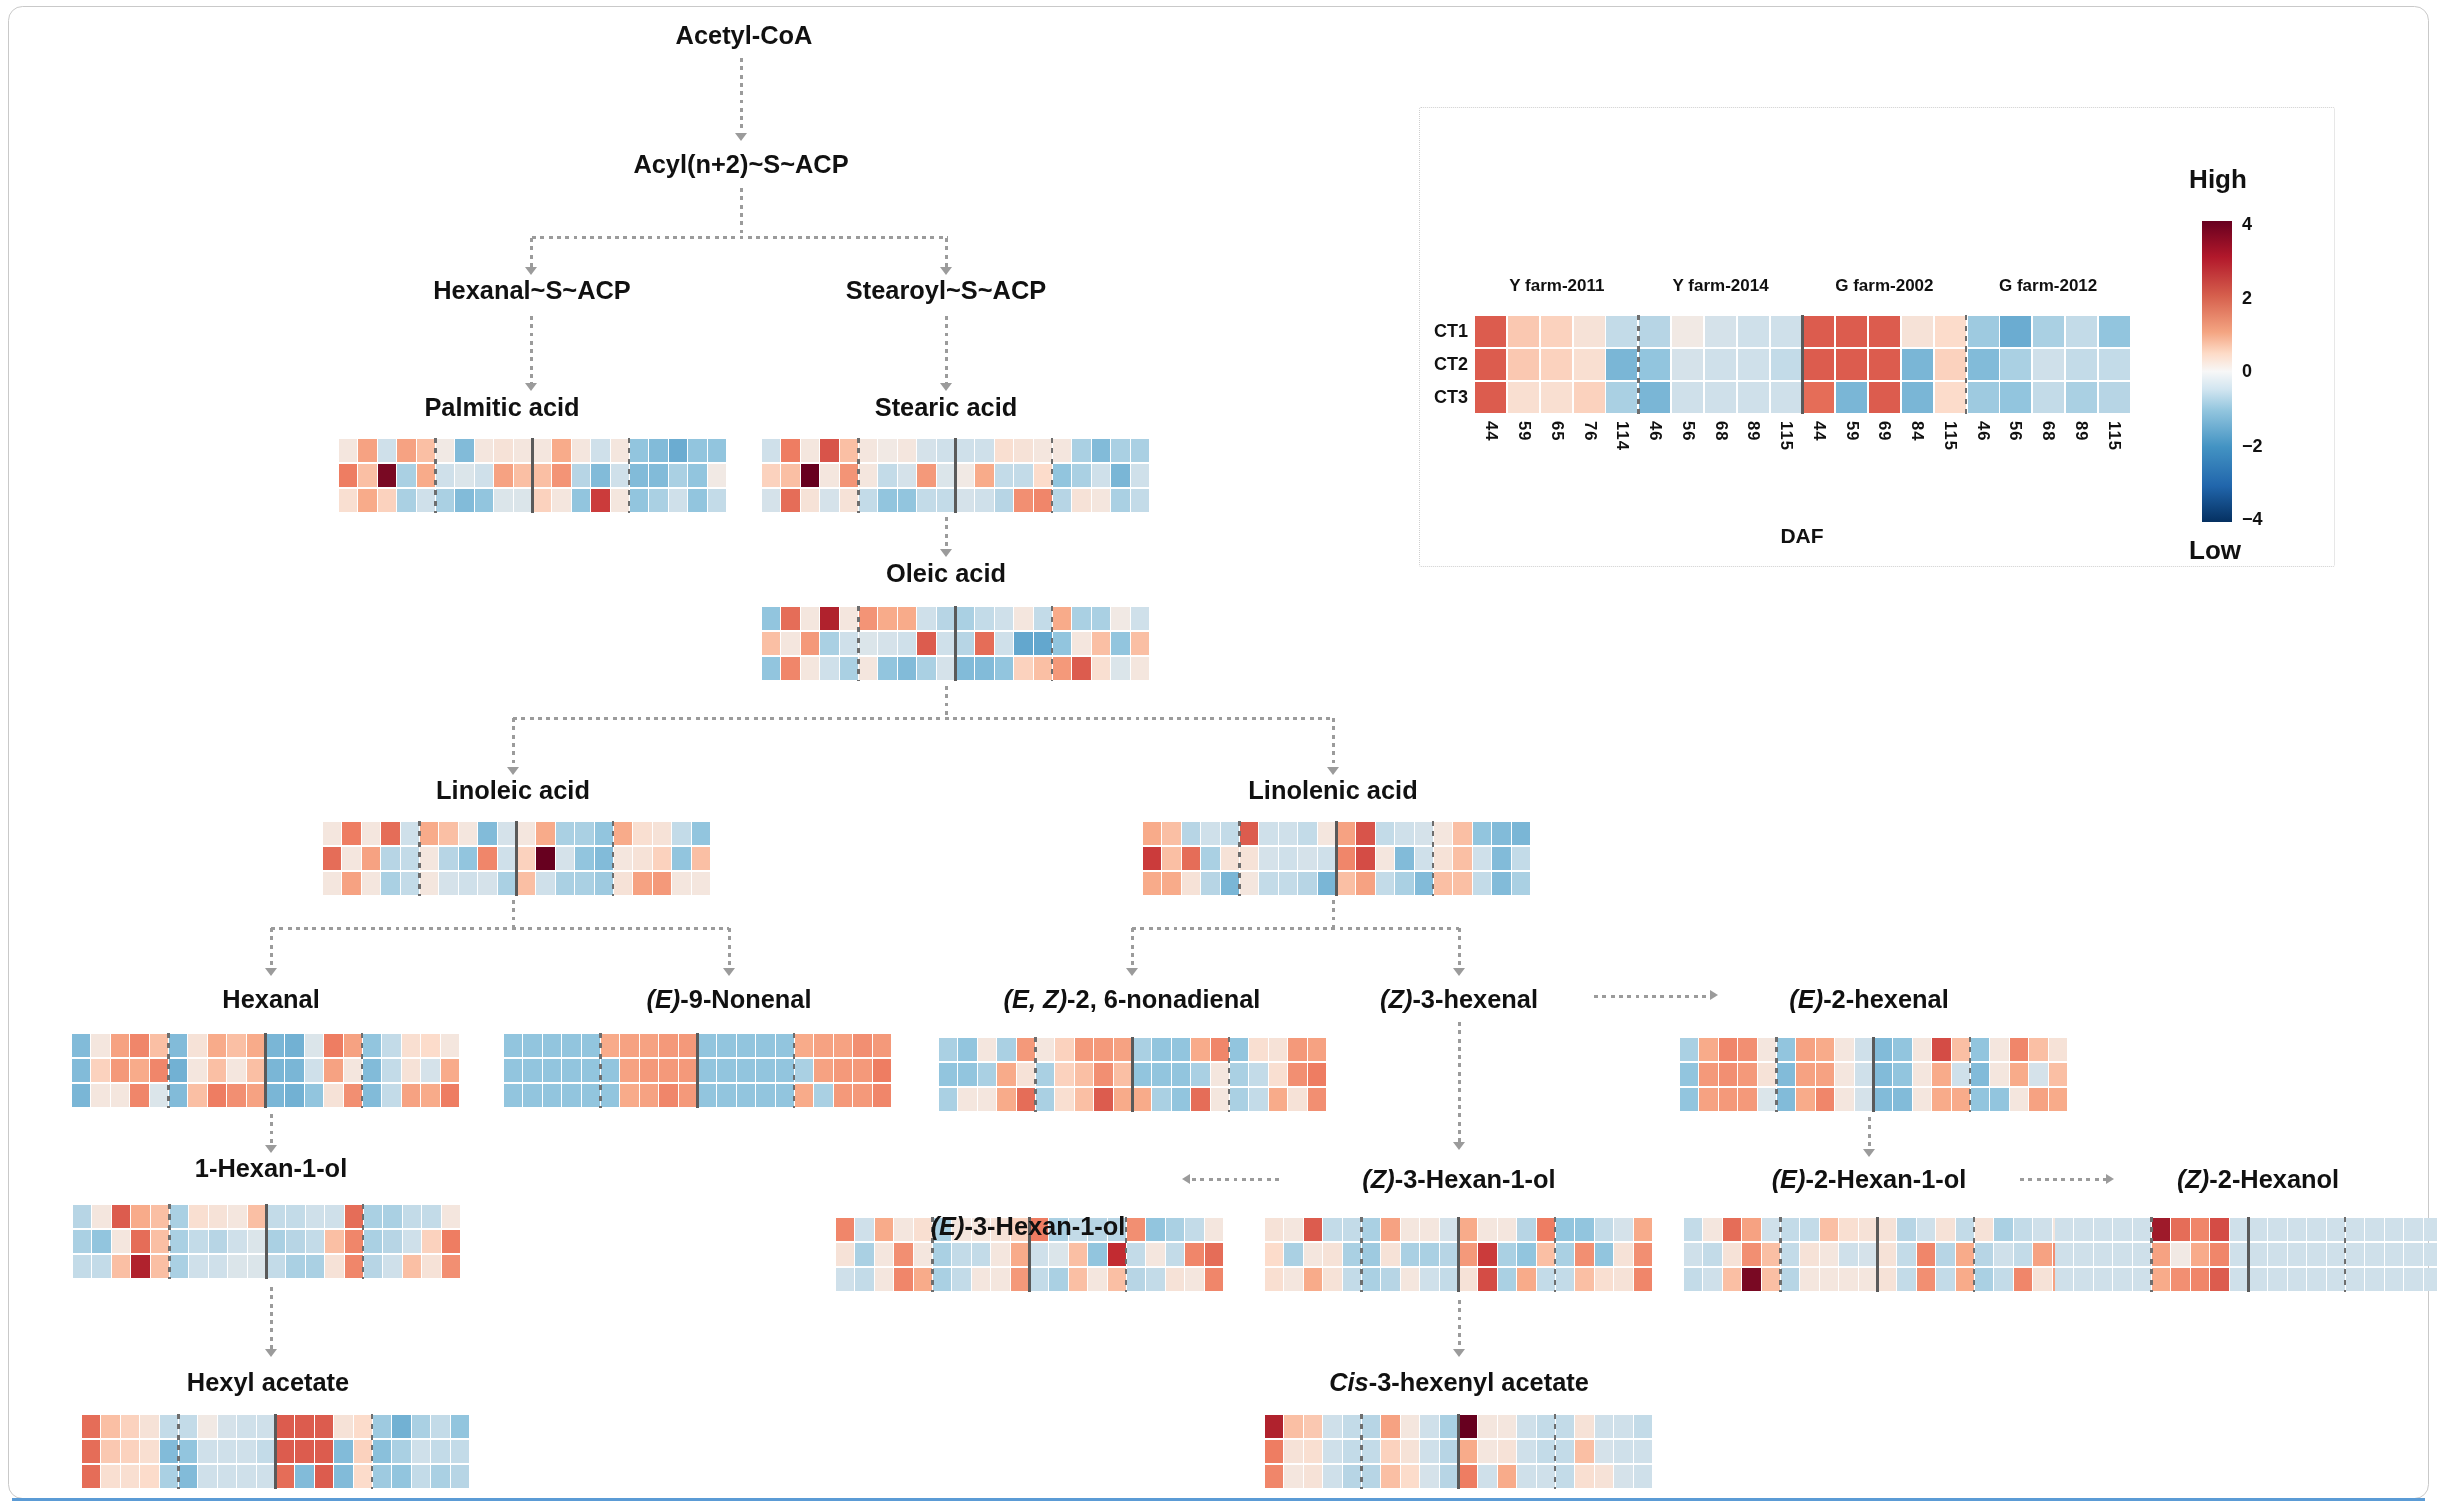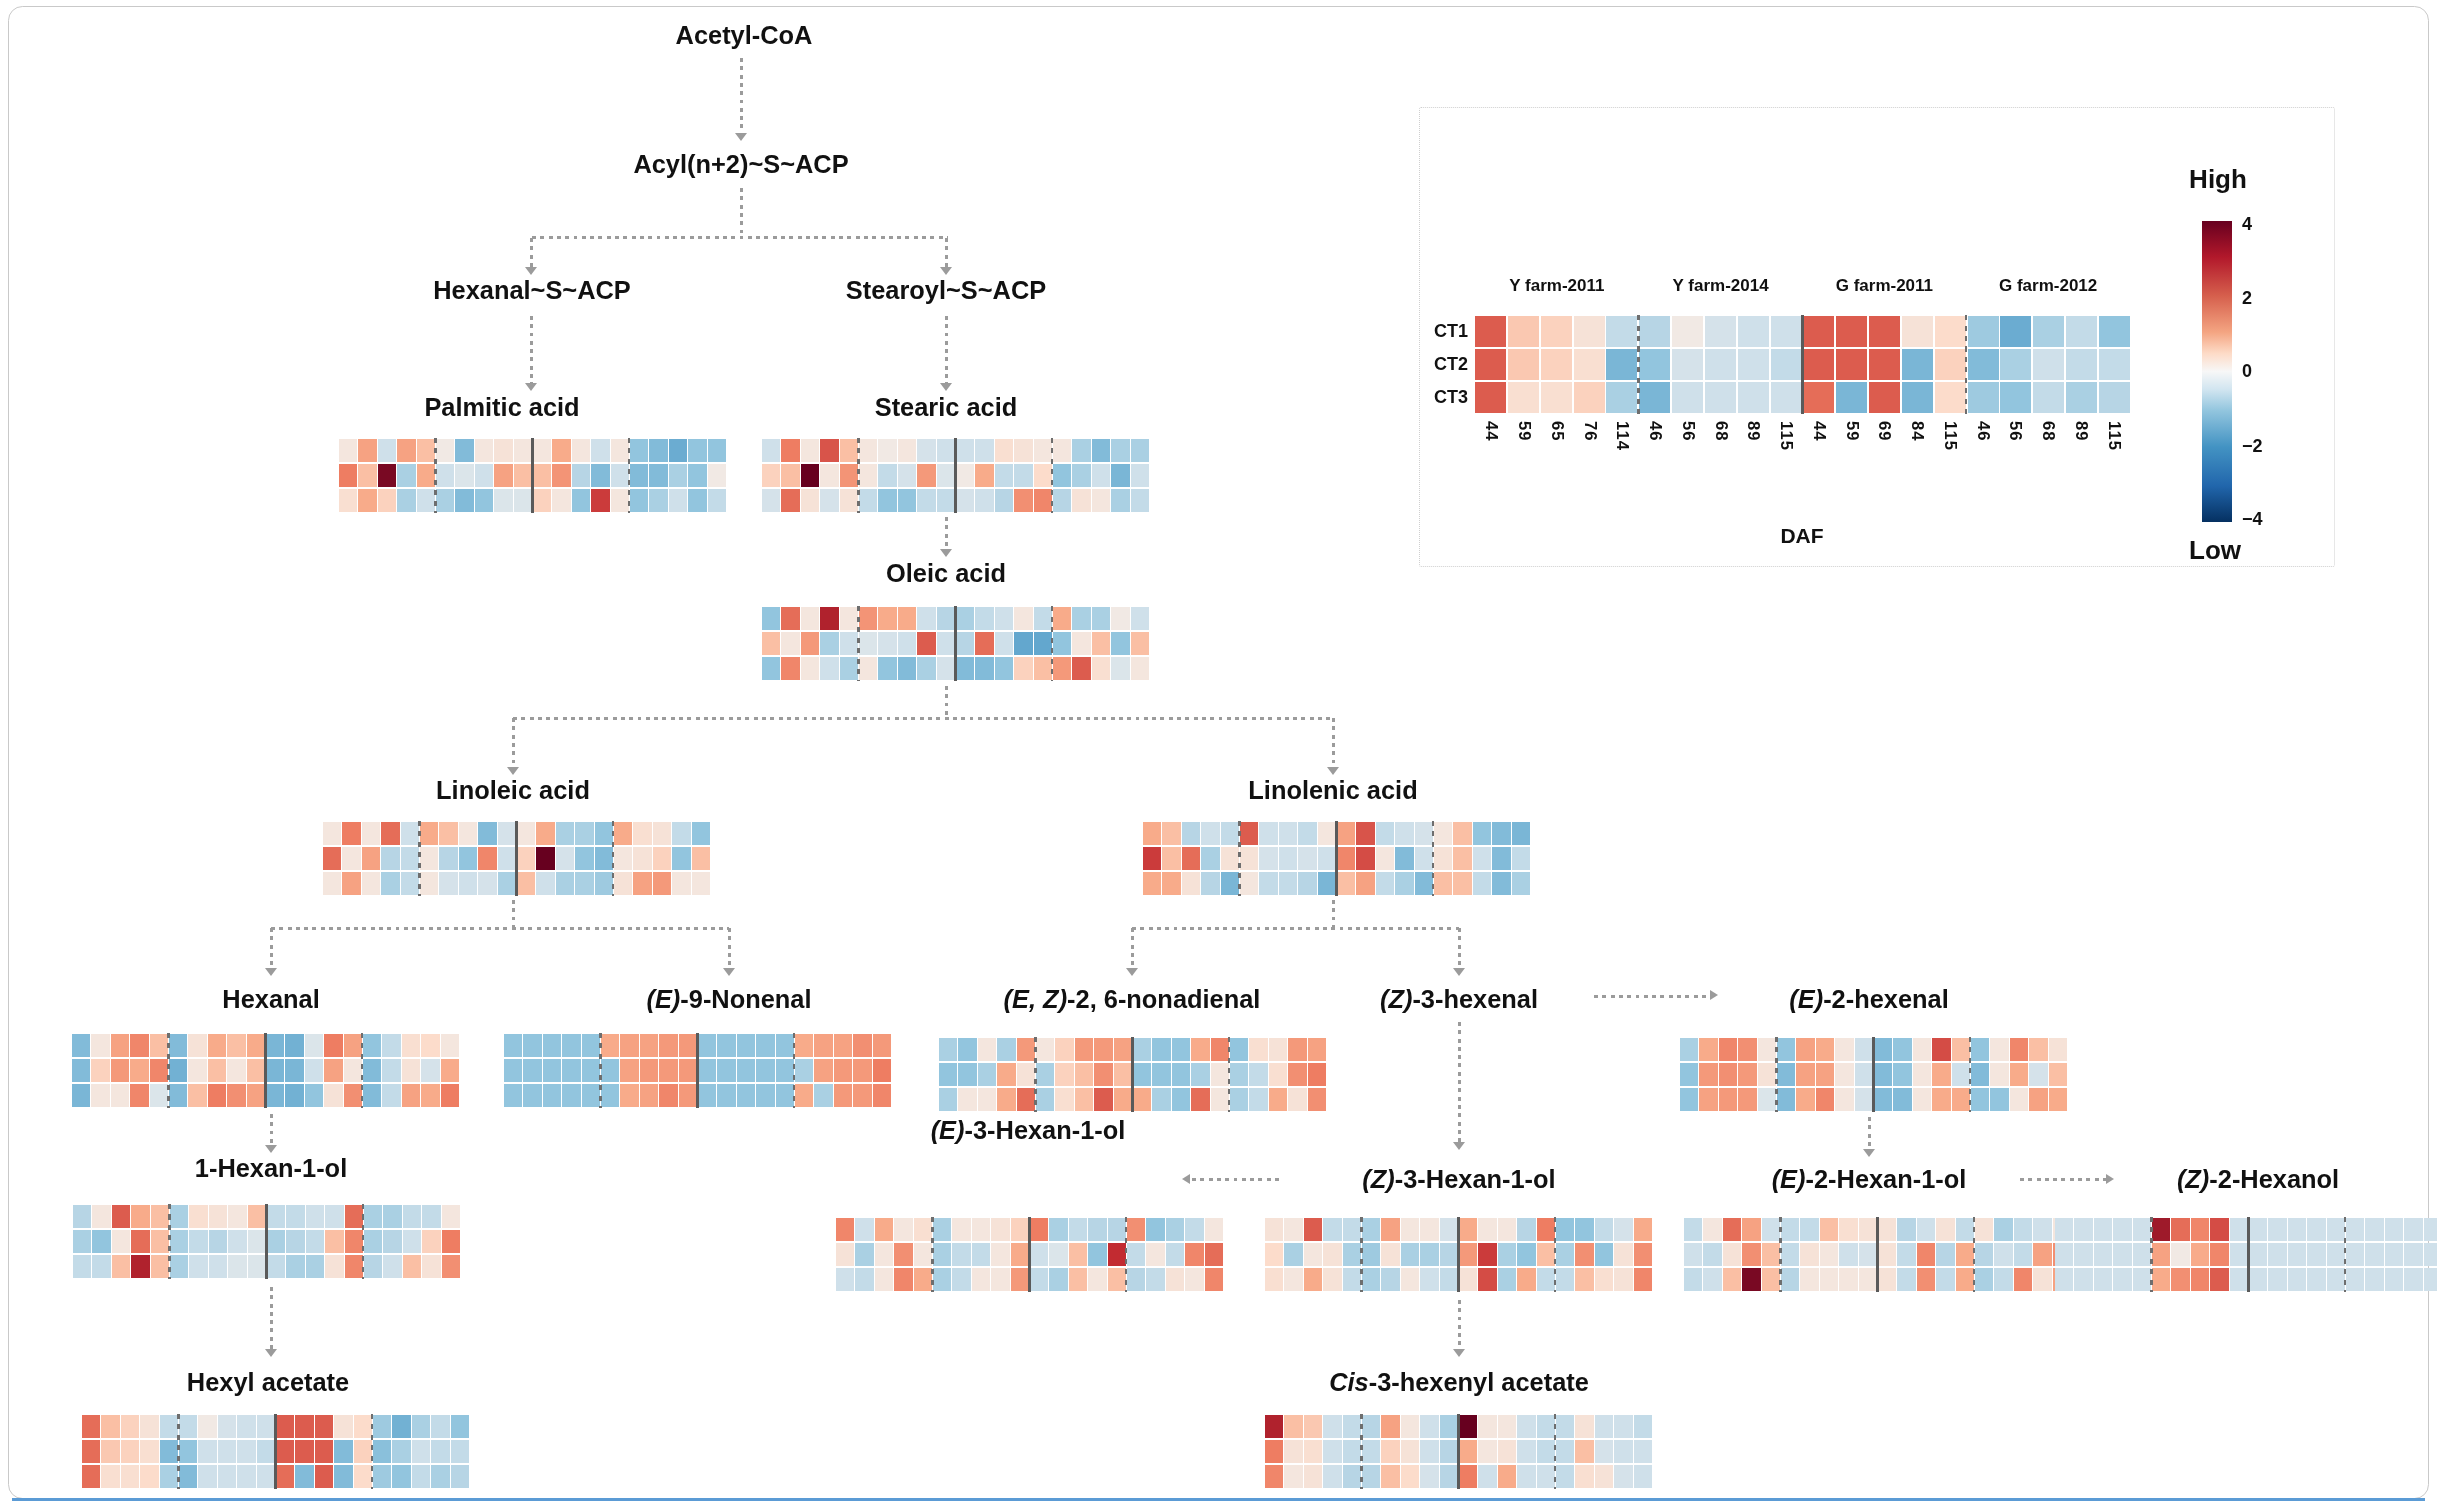--- a/index.html
+++ b/index.html
@@ -73,21 +73,21 @@
 <div class="node" style="left:946px;top:393px"><span class="it"></span><span>Stearic acid</span></div>
 <div class="node" style="left:946px;top:559px"><span class="it"></span><span>Oleic acid</span></div>
 <div class="node" style="left:513px;top:776px"><span class="it"></span><span>Linoleic acid</span></div>
 <div class="node" style="left:1333px;top:776px"><span class="it"></span><span>Linolenic acid</span></div>
 <div class="node" style="left:271px;top:985px"><span class="it"></span><span>Hexanal</span></div>
 <div class="node" style="left:729px;top:985px"><span class="it">(E)</span><span>-9-Nonenal</span></div>
 <div class="node" style="left:1132px;top:985px"><span class="it">(E, Z)</span><span>-2, 6-nonadienal</span></div>
 <div class="node" style="left:1459px;top:985px"><span class="it">(Z)</span><span>-3-hexenal</span></div>
 <div class="node" style="left:1869px;top:985px"><span class="it">(E)</span><span>-2-hexenal</span></div>
 <div class="node" style="left:271px;top:1154px"><span class="it"></span><span>1-Hexan-1-ol</span></div>
-<div class="node" style="left:1028px;top:1116px"><span class="it">(E)</span><span>-3-Hexan-1-ol</span></div>
+<div class="node" style="left:1028px;top:1212px"><span class="it">(E)</span><span>-3-Hexan-1-ol</span></div>
 <div class="node" style="left:1459px;top:1165px"><span class="it">(Z)</span><span>-3-Hexan-1-ol</span></div>
 <div class="node" style="left:1869px;top:1165px"><span class="it">(E)</span><span>-2-Hexan-1-ol</span></div>
 <div class="node" style="left:2258px;top:1165px"><span class="it">(Z)</span><span>-2-Hexanol</span></div>
 <div class="node" style="left:268px;top:1368px"><span class="it"></span><span>Hexyl acetate</span></div>
 <div class="node" style="left:1459px;top:1368px"><span class="it">Cis</span><span>-3-hexenyl acetate</span></div>
 
 <div class="hm" style="left:339px;top:439px">
     <div class="cell" style="background: rgb(244, 230, 222);"></div>
     <div class="cell" style="background: rgb(246, 162, 130);"></div>
     <div class="cell" style="background: rgb(207, 224, 234);"></div>
@@ -1174,21 +1174,21 @@
 <div class="ah-right" style="left:2106px;top:1174px"></div>
 <div class="vline" style="left:270px;top:1287px;height:64px"></div>
 <div class="ah-down" style="left:265px;top:1349px"></div>
 <div class="vline" style="left:1458px;top:1300px;height:52px"></div>
 <div class="ah-down" style="left:1453px;top:1349px"></div>
 
 <div class="key-panel"></div>
 <div class="key-groups">
   <span>Y farm-2011</span>
   <span>Y farm-2014</span>
-  <span>G farm-2011</span>
+  <span>G farm-2002</span>
   <span>G farm-2012</span>
 </div>
 <div class="key-rows">
   <div>CT1</div>
   <div>CT2</div>
   <div>CT3</div>
 </div>
 <div class="hm-lg" style="left:1475px;top:316px">
     <div class="cell" style="background: rgb(220, 92, 78);"></div>
     <div class="cell" style="background: rgb(250, 200, 177);"></div>

